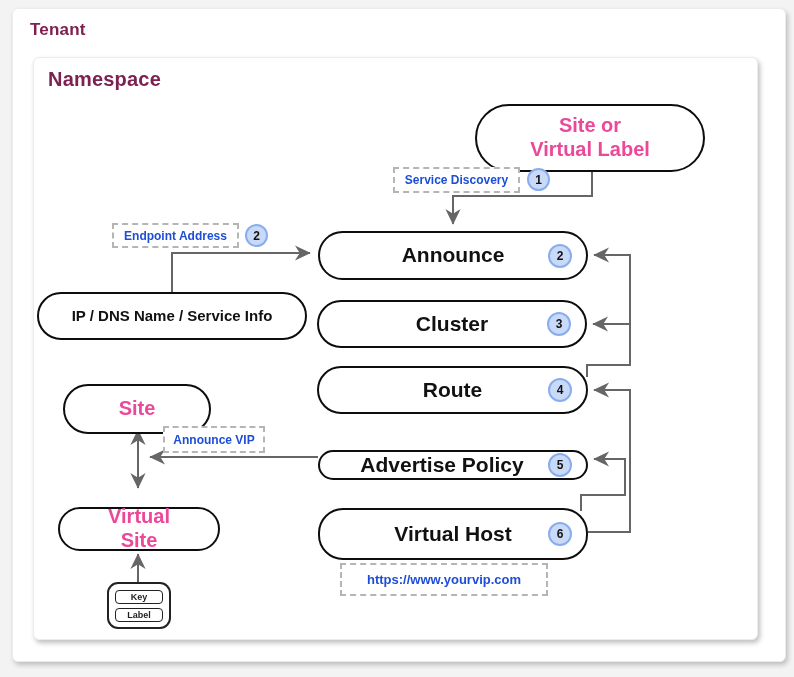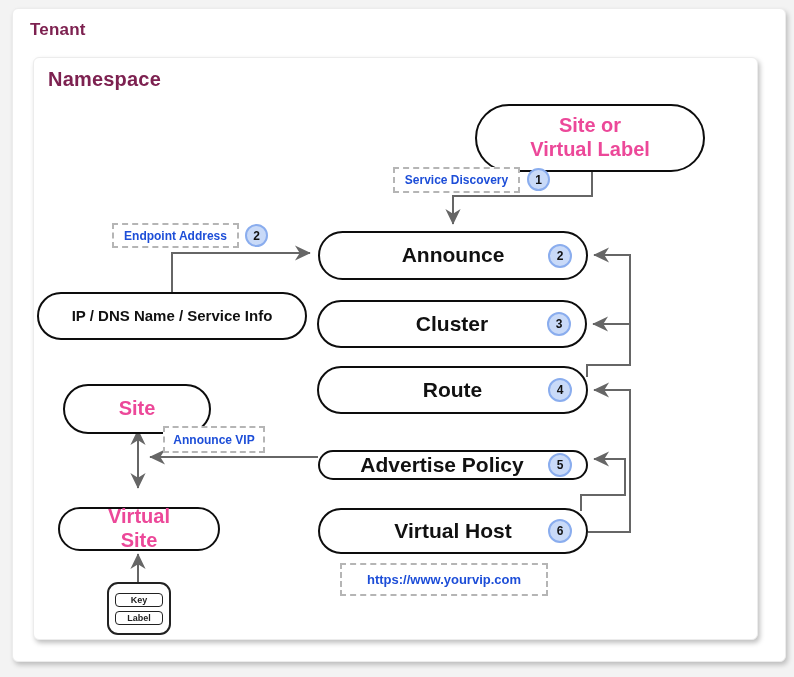--- a/index.html
+++ b/index.html
@@ -82,21 +82,21 @@
   <div class="pill" style="left:317px; top:366px; width:271px; height:48px; border-radius:24px; font-size:21px;">
     <div class="ln">Route</div>
     <div class="pill-badge">4</div>
   </div>
 
   <div class="pill" style="left:318px; top:434px; width:270px; height:30px; border-radius:24px; font-size:21px;margin-top:16px;">
     <div class="ln" style="padding-right:22px;">Advertise Policy</div>
     <div class="pill-badge">5</div>
   </div>
 
-  <div class="pill" style="left:318px; top:508px; width:270px; height:46px; border-radius:25px; font-size:21px;">
+  <div class="pill" style="left:318px; top:508px; width:270px; height:52px; border-radius:25px; font-size:21px;">
     <div class="ln">Virtual Host</div>
     <div class="pill-badge">6</div>
   </div>
 
   <div class="pill" style="left:37px; top:292px; width:270px; height:48px; border-radius:24px; font-size:15px;">
     <div class="ln">IP / DNS Name / Service Info</div>
   </div>
 
   <div class="pill gray-text" style="left:63px; top:372px; width:148px; height:50px; border-radius:25px; font-size:20px;">
     <div class="ln">Site</div>
@@ -110,18 +110,18 @@
   <div class="anno" style="left:393px; top:167px; width:127px; height:26px;">Service Discovery</div>
   <div class="free-badge" style="left:527px; top:168px;">1</div>
 
   <div class="anno" style="left:112px; top:223px; width:127px; height:25px;">Endpoint Address</div>
   <div class="free-badge" style="left:245px; top:224px;">2</div>
 
   <div class="anno" style="left:340px; top:563px; width:208px; height:33px; font-size:13px;">https://www.yourvip.com</div>
 
   <div class="anno" style="left:163px; top:426px; width:102px; height:27px;">Announce VIP</div>
 
-  <div class="legend-box" style="left:107px; top:582px; width:64px; height:53px;">
+  <div class="legend-box" style="left:107px; top:582px; width:64px; height:47px;">
     <div class="legend-chip">Key</div>
     <div class="legend-chip">Label</div>
   </div>
 
 </div>
 
 </body></html>

